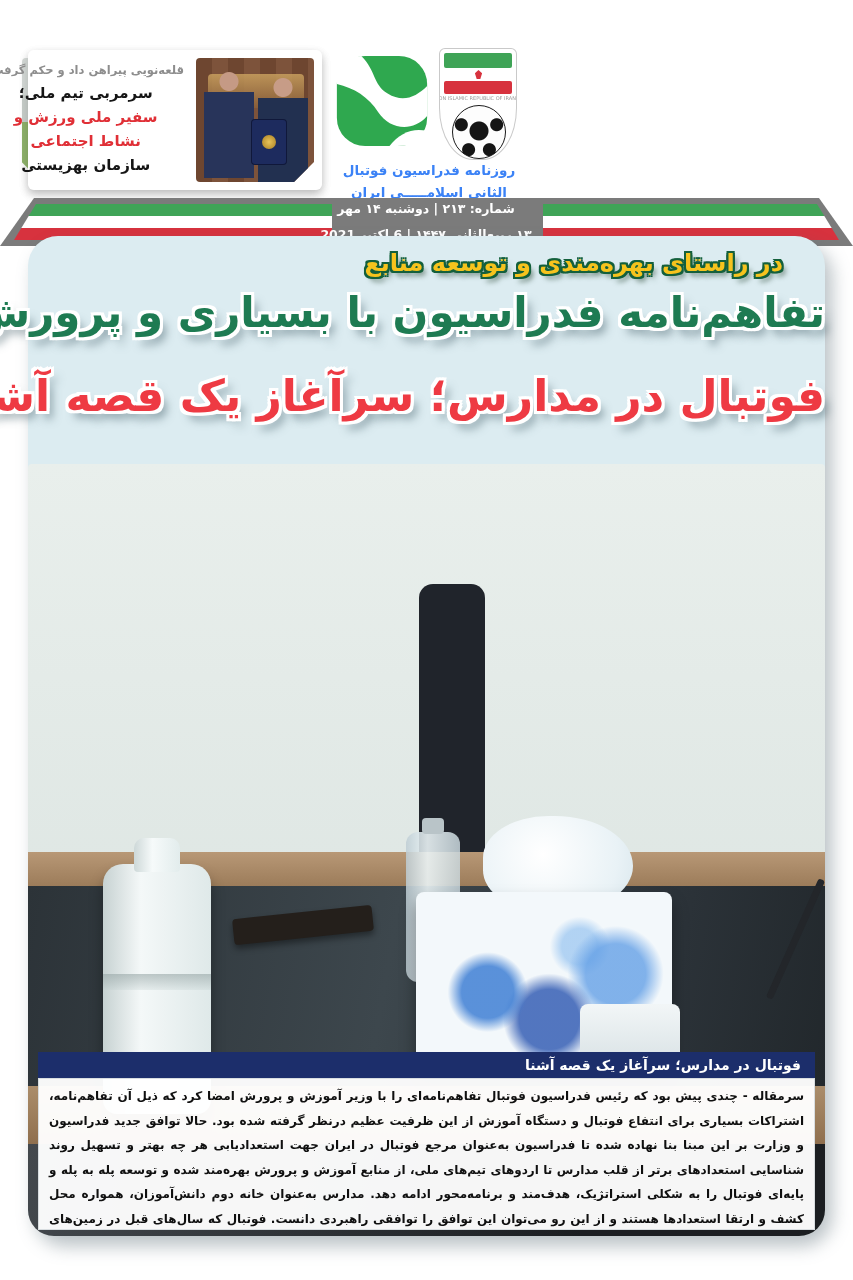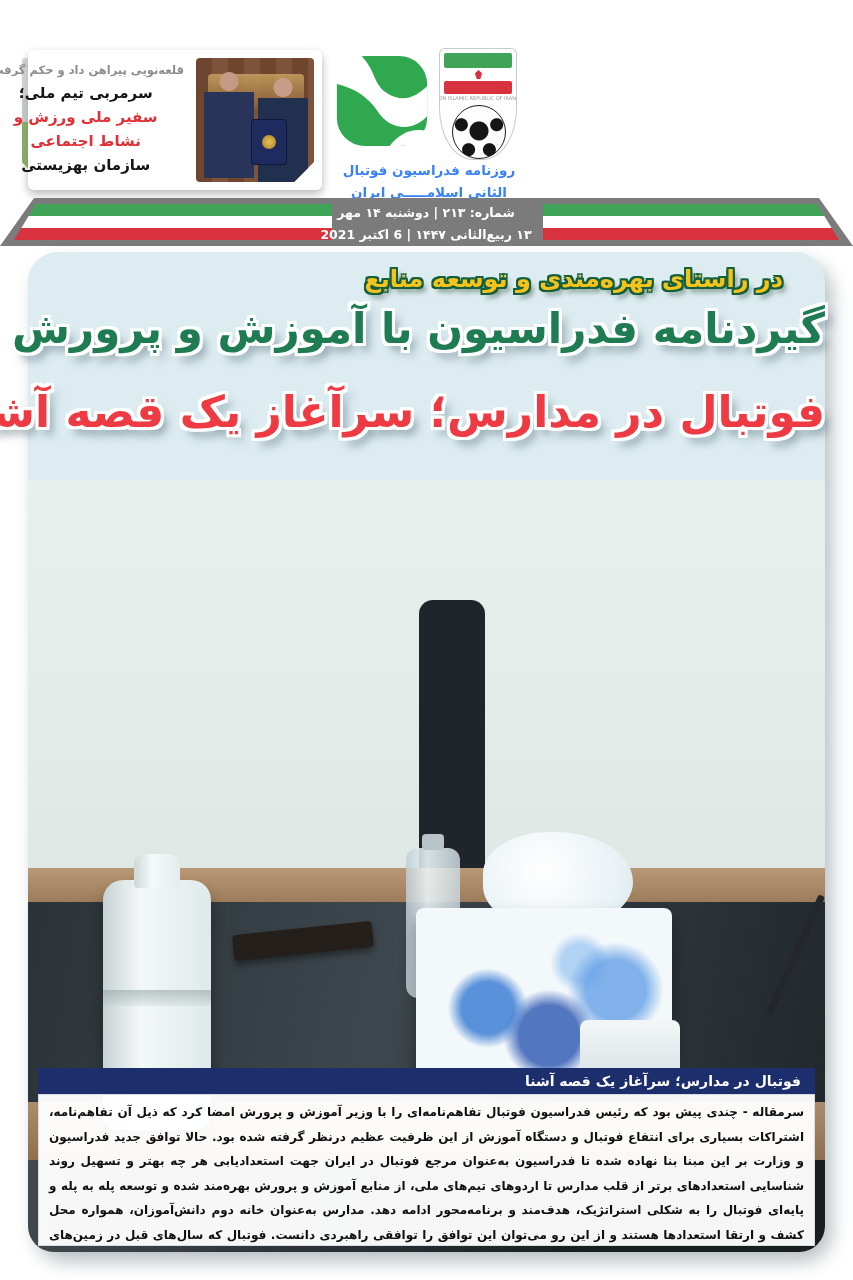--- a/index.html
+++ b/index.html
@@ -65,25 +65,25 @@
 
   
   .dateline{position:absolute;left:0;top:198px;width:853px;height:48px;}
   .ribbon-bar{position:absolute;inset:0;background:#7b7b7b;
       clip-path:polygon(34px 0,calc(100% - 34px) 0,100% 100%,0 100%);}
   .flag{position:absolute;top:6px;height:36px;
       background:linear-gradient(#3fa457 0 33.4%,#ffffff 33.4% 66.7%,#d7323e 66.7% 100%);}
   .flag-left{left:14px;width:318px;clip-path:polygon(22px 0,100% 0,100% 100%,0 100%);}
   .flag-right{right:14px;width:296px;clip-path:polygon(0 0,calc(100% - 22px) 0,100% 100%,0 100%);}
   .date-text{position:absolute;left:276px;width:300px;top:0;height:100%;
-      display:flex;flex-direction:column;justify-content:flex-end;text-align:center;
+      display:flex;flex-direction:column;justify-content:space-between;text-align:center;
       color:#fff;font-size:12.5px;font-weight:bold;line-height:1.75;}
 
   
-  .lead-card{position:absolute;left:28px;top:252px;width:797px;height:1000px;border-radius:30px;
+  .lead-card{position:absolute;left:28px;top:236px;width:797px;height:1000px;border-radius:30px;
       background:#dcecf1;box-shadow:7px 10px 18px rgba(80,100,110,.4);}
   .lead-kicker{position:absolute;top:13px;right:42px;font-size:24px;font-weight:bold;color:#f6c31d;
       text-shadow:-2px 0 0 #14603c,2px 0 0 #14603c,0 -2px 0 #14603c,0 2px 0 #14603c,
        -2px -2px 0 #14603c,2px 2px 0 #14603c,-2px 2px 0 #14603c,2px -2px 0 #14603c,
        4px 5px 5px rgba(40,70,50,.55);}
   .headline{position:absolute;left:0;right:0;text-align:center;font-weight:bold;white-space:nowrap;
       text-shadow:-3px 0 0 #fff,3px 0 0 #fff,0 -3px 0 #fff,0 3px 0 #fff,
        -2px -2px 0 #fff,2px 2px 0 #fff,-2px 2px 0 #fff,2px -2px 0 #fff,
        -3px -3px 0 #fff,3px 3px 0 #fff,-3px 3px 0 #fff,3px -3px 0 #fff,
        6px 8px 9px rgba(70,95,105,.5);}
@@ -207,21 +207,21 @@
     <div class="flag flag-left"></div>
     <div class="flag flag-right"></div>
     <div class="date-text">
       <div>شماره: ۲۱۳ | دوشنبه ۱۴ مهر</div>
       <div>۱۳ ربیع‌الثانی ۱۴۴۷ | 6 اکتبر 2021</div>
     </div>
   </div>
 
   <div class="lead-card">
     <div class="lead-kicker">در راستای بهره‌مندی و توسعه منابع</div>
-    <div class="headline headline-green">گیرد‌نامه فدراسیون با آموزش و پرورش</div>
+    <div class="headline headline-green">تفاهم‌نامه فدراسیون با بسیاری و پرورش</div>
     <div class="headline headline-red">فوتبال در مدارس؛ سرآغاز یک قصه آشنا</div>
 
     <div class="main-photo">
       <div class="chair"></div>
 
       <div class="man">
         
         
         
       </div>

